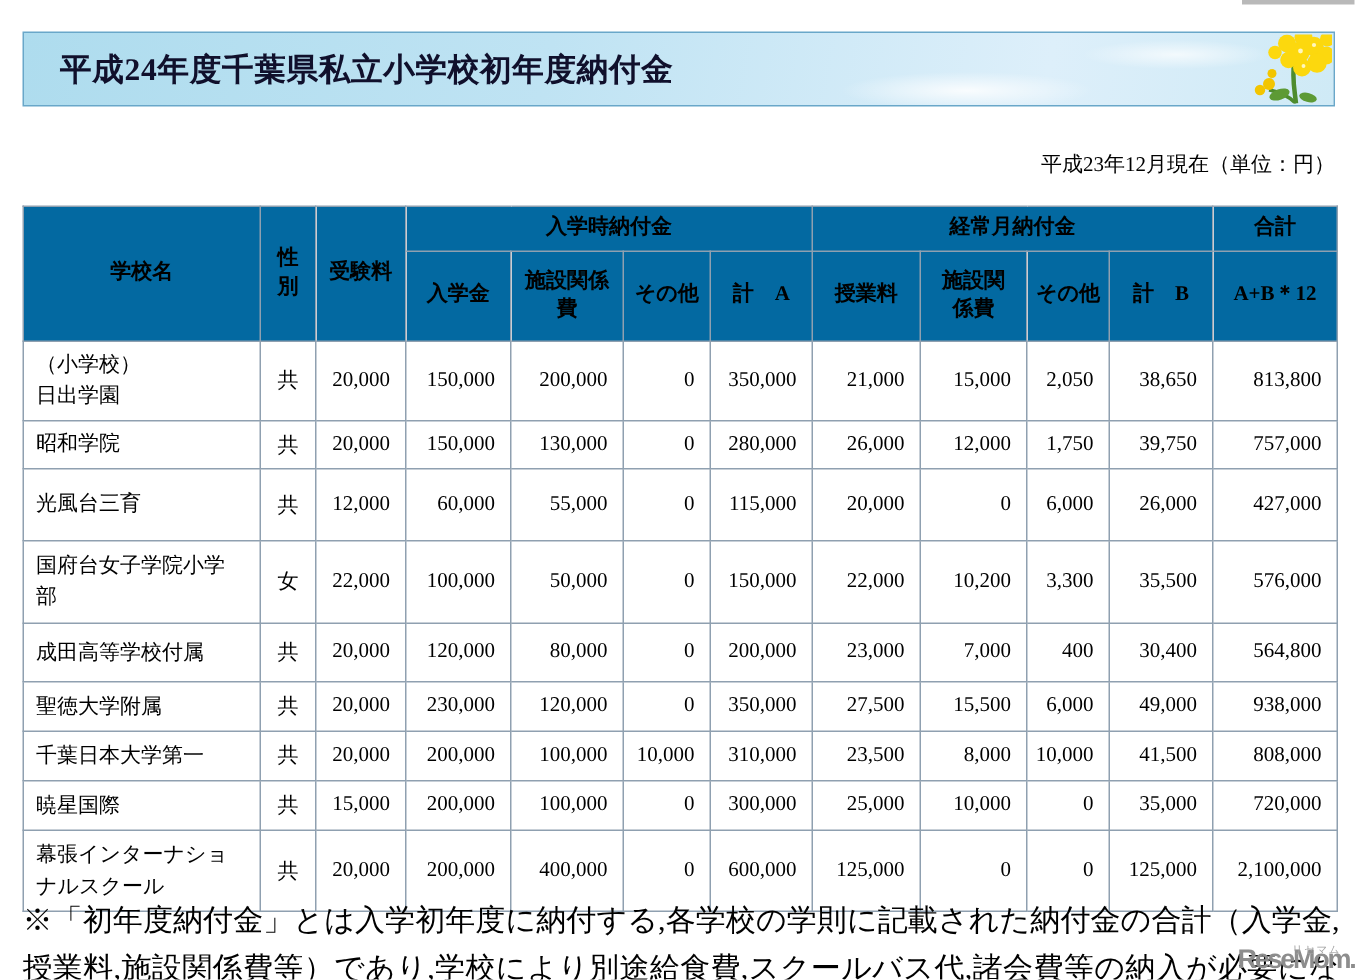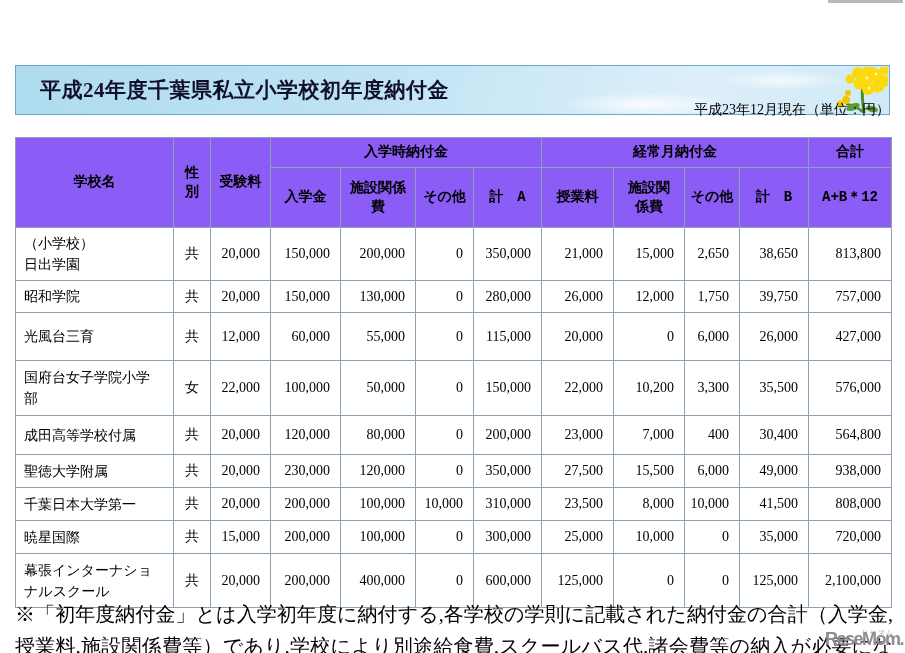--- a/index.html
+++ b/index.html
@@ -9,40 +9,39 @@
 
   .top-gray-bar { position:absolute; left:828px; top:0; width:75px; height:3px; background:#b9b9b9; }
 
   .title-bar {
     position:absolute; left:15px; top:21px; width:875px; height:50px;
     border:1px solid #69a7c9;
     background:
       radial-gradient(ellipse 120px 18px at 72% 80%, rgba(255,255,255,.85), rgba(255,255,255,0) 70%),
       radial-gradient(ellipse 90px 14px at 88% 30%, rgba(255,255,255,.7), rgba(255,255,255,0) 70%),
       linear-gradient(100deg,#aedcee 0%,#bfe3f3 40%,#ddeffa 78%,#cfeaf6 100%);
-    margin-top: 44px;
   }
   .title-text {
     position:absolute; left:24px; top:50%; transform:translateY(-50%);
     font-size:21px; font-weight:bold; color:#10102c; letter-spacing:.5px; white-space:nowrap;
   }
   .flower { position:absolute; right:1px; top:1px; height:46px; width:82px; }
 
   .date-note { position:absolute; top:101px; right:15px; font-size:14px; color:#000; }
 
   table.fees {
     position:absolute; left:15px; top:137px; width:876px;
     border-collapse:collapse; table-layout:fixed; font-size:14px;
   }
   table.fees th, table.fees td {
     border:1px solid #8fa0b0; vertical-align:middle; overflow:hidden;
   }
   table.fees th {
-    background:#8b5cf6; font-weight:bold; text-align:center; white-space:pre-line;
-    line-height:1.35; padding:1px 2px;font-family:Liberation Mono, monospace;
+    background:#0369a1; font-weight:bold; text-align:center; white-space:pre-line;
+    line-height:1.35; padding:1px 2px;
   }
   tr.h1 { height:30px; } tr.h2 { height:60px; }
   td.school { text-align:left; padding:2px 16px 2px 8px; white-space:pre-line; line-height:1.5; }
   td.gender { text-align:center; }
   td.num { text-align:right; padding-right:10px; font-variant-numeric:tabular-nums; }
 
   .footnote {
     position:absolute; left:15px; top:598px; width:878px;
     font-size:20px; line-height:1.6; color:#000; text-align:justify;
   }
@@ -136,21 +135,21 @@
         <td class="school">（小学校）
 日出学園</td>
         <td class="gender">共</td>
         <td class="num">20,000</td>
         <td class="num">150,000</td>
         <td class="num">200,000</td>
         <td class="num">0</td>
         <td class="num">350,000</td>
         <td class="num">21,000</td>
         <td class="num">15,000</td>
-        <td class="num">2,650</td>
+        <td class="num">2,050</td>
         <td class="num">38,650</td>
         <td class="num">813,800</td>
       </tr>
       <tr style="height:32px">
         <td class="school">昭和学院</td>
         <td class="gender">共</td>
         <td class="num">20,000</td>
         <td class="num">150,000</td>
         <td class="num">130,000</td>
         <td class="num">0</td>

